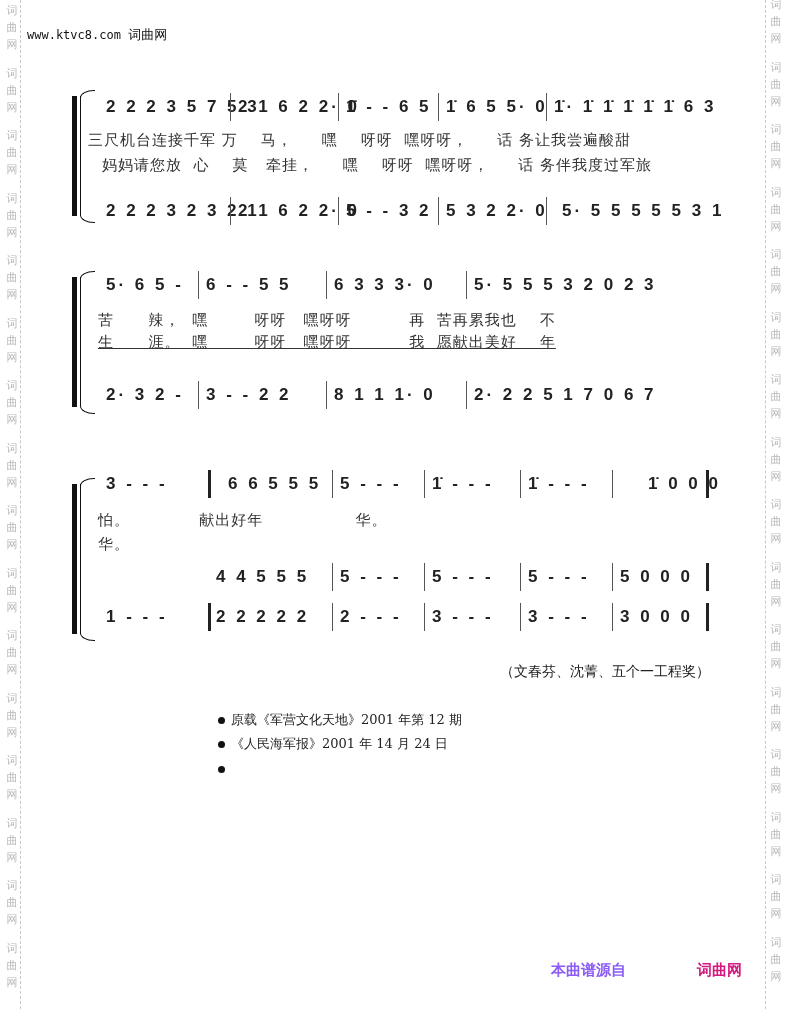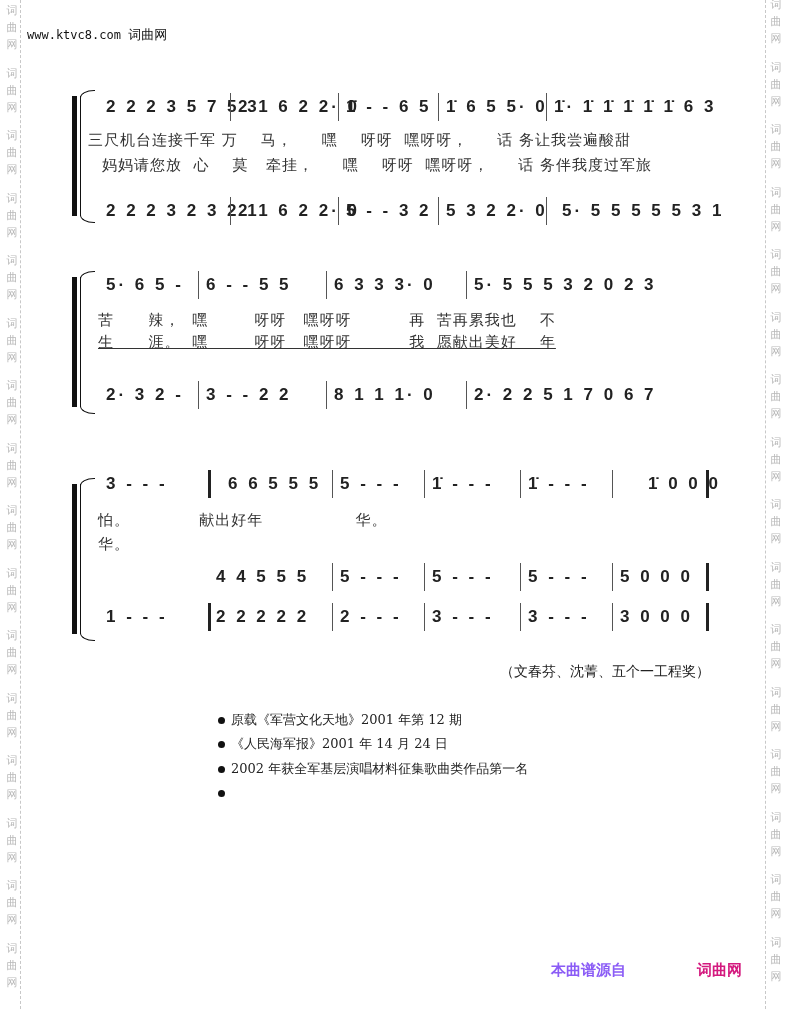--- a/index.html
+++ b/index.html
@@ -387,18 +387,17 @@
       <span class="note" style="left: 4px; letter-spacing: 3px;">3 0 0 0</span>
     </div>
     <div class="dbl-bar" style="left: 604px; top: -4px; height: 28px;"></div>
   </div>
 
 <div class="credit">（文春芬、沈菁、五个一工程奖）</div>
 
 <ul class="notes-list">
   <li><span class="bullet"></span><span>原载《军营文化天地》2001 年第 12 期</span></li>
   <li><span class="bullet"></span><span>《人民海军报》2001 年 14 月 24 日</span></li>
-  <li><span class="bullet"></span><span>2002 年获全军基层演唱材料征集歌曲类作品第一名</span></li>
   <li><span class="bullet"></span></li>
 </ul>
 
 <div class="source label">本曲谱源自</div>
 <div class="source link">词曲网</div>
 
 </body></html>

